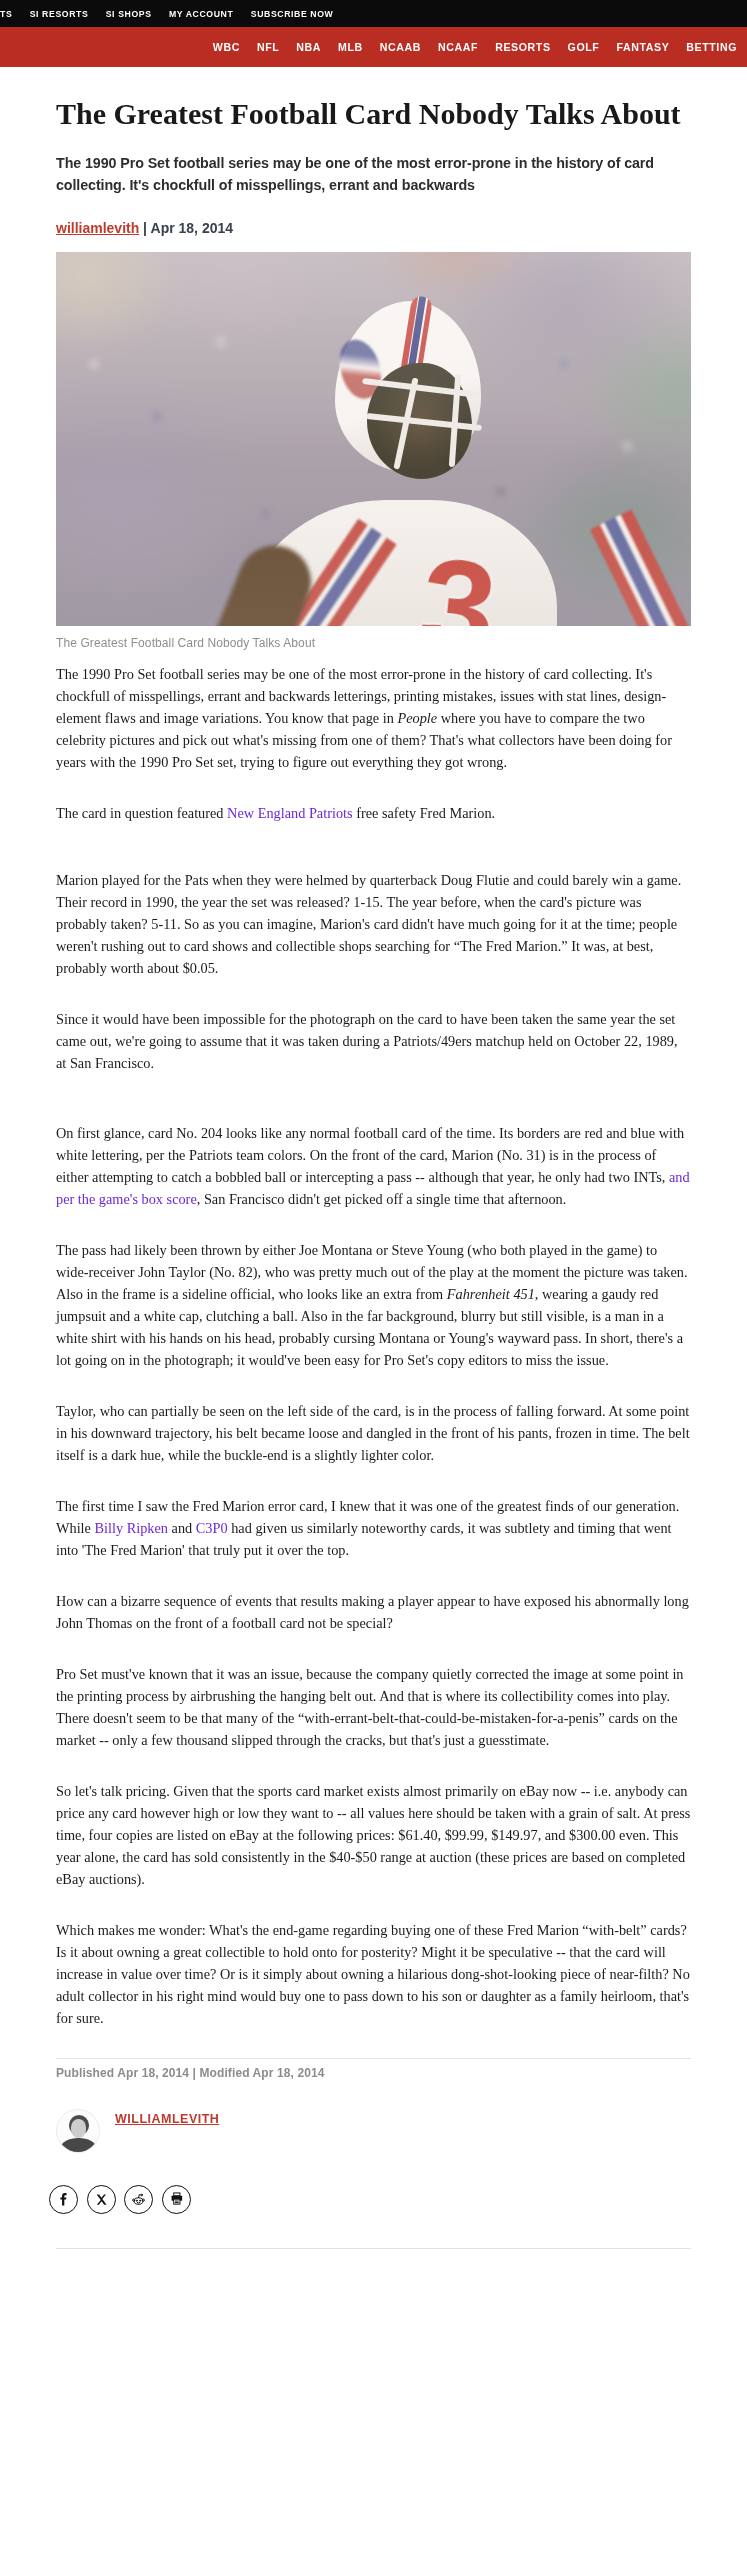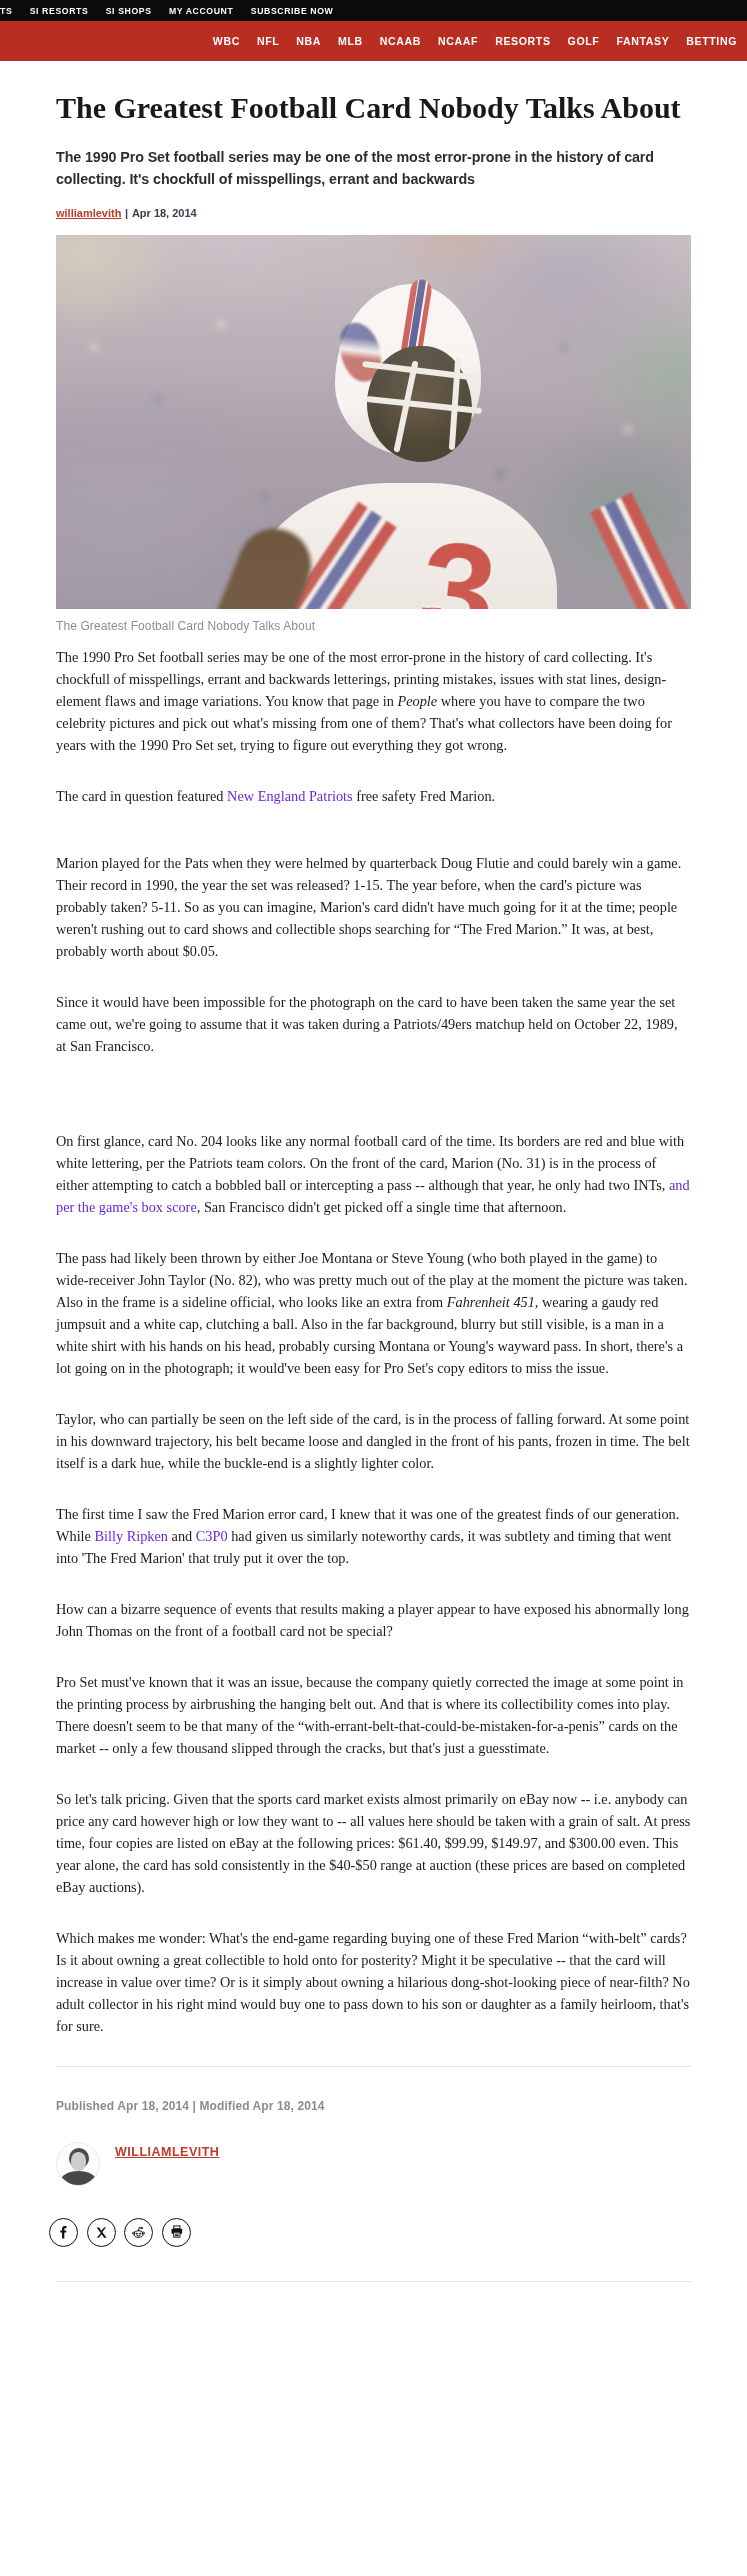--- a/index.html
+++ b/index.html
@@ -1,33 +1,33 @@
 <!DOCTYPE html>
 <html style="font-size:10px"><head>
 <meta charset="utf-8">
 <style>
   * { margin:0; padding:0; box-sizing:border-box; }
   html,body { background:#ffffff; }
   body { width:747px; font-family:"Liberation Sans", sans-serif; }
   .page { width:747px; min-height:2576px; background:#fff; overflow:hidden; }
 
   
-  .topbar { height:21px; background:#0b0b0b; display:flex; align-items:center; gap:17.4px; padding-left:0; }
+  .topbar { height:27px; background:#0b0b0b; display:flex; align-items:center; gap:17.4px; padding-left:0; }
   .topbar .tb-item { color:#fff; font-size:8.7px; font-weight:bold; letter-spacing:0.6px; text-transform:uppercase; cursor:pointer; white-space:nowrap; }
 
   
   .mainnav { height:40px; background:#b92d23; display:flex; align-items:center; justify-content:flex-end; gap:17px; padding-right:10px; }
   .mainnav .mn-item { color:#fff; font-size:10.6px; font-weight:bold; letter-spacing:0.6px; cursor:pointer; white-space:nowrap; }
 
   
   .col { width:635px; margin:0 auto 0 56px; }
 
   .title { margin-top:27px; font-family:"Liberation Serif", serif; font-weight:bold; font-size:30px; line-height:39px; color:#191919; max-width:635px; }
   .subtitle { margin-top:18.7px; font-size:14.3px; line-height:22.4px; color:#2e2e32; font-weight:bold; max-width:629px; letter-spacing:-0.1px; }
-  .byline { margin-top:16px; font-size:11px; font-weight:bold; color:#39414f; }
+  .byline { margin-top:23px; font-size:14px; font-weight:bold; color:#39414f; }
   .byline a { color:#bf3a2b; text-decoration:underline; }
   .byline .sep { margin:0 3.7px; color:#39414f; }
 
   
   .hero { position:relative; margin-top:16px; width:635px; height:374px; overflow:hidden; background:#a99ba3; }
   .hero .bg { position:absolute; inset:-25px; filter:blur(10px) saturate(.9);
     background:
       radial-gradient(143px 112px at 8% 12%, #c8b7a2 0%, rgba(200,183,162,0) 70%),
       radial-gradient(162px 125px at 30% 8%, #b6a6b0 0%, rgba(182,166,176,0) 70%),
       radial-gradient(125px 87px at 62% 4%, #bb8e85 0%, rgba(187,142,133,0) 70%),
@@ -69,27 +69,27 @@
   .hero .num { position:absolute; left:365px; top:279px; font-family:"Liberation Sans",sans-serif; font-weight:bold; font-size:134px; color:#c33c30; transform:rotate(6deg); filter:blur(0.6px);
     text-shadow:-2.5px 0 0 #eeeae6, 2.5px 0 0 #eeeae6, 0 -2.5px 0 #eeeae6, 0 2.5px 0 #eeeae6; }
   .hero .haze { position:absolute; inset:0; background:linear-gradient(180deg, rgba(255,255,255,.30), rgba(255,255,255,.10) 55%, rgba(255,255,255,.16)); }
 
   .caption { margin-top:10px; font-size:12px; color:#8e8e8e; letter-spacing:0.1px; }
 
   
   .body-text { margin-top:13.7px; font-family:"Liberation Serif", serif; font-size:14.3px; line-height:22px; color:#1b1b1b; }
   .body-text p { margin:0 0 29px 0; max-width:635px; }
   .body-text p.gap-embed { margin-bottom:45px; }
-  .body-text p.gap-big { margin-bottom:73px; }
+  .body-text p.gap-big { margin-bottom:48px; }
   .body-text a { color:#6d28d9; text-decoration:none; cursor:pointer; }
   .body-text em { }
 
   
   .divider { width:635px; height:0.6px; background:#e2e2e2; margin:8.7px 0 0 56px; }
-  .published { margin:32px 0 0 56px; font-size:12px; font-weight:bold; color:#8c8c8c; letter-spacing:0.1px; }
+  .published { margin:7px 0 0 56px; font-size:12px; font-weight:bold; color:#8c8c8c; letter-spacing:0.1px; }
   .author-row { margin:29px 0 0 56px; display:flex; align-items:flex-start; gap:15px; }
   .avatar { width:44px; height:44px; border-radius:50%; background:#fcfcfc; border:0.6px solid #ececec; position:relative; overflow:hidden; flex:0 0 auto; }
   .avatar .hair { position:absolute; top:5.6px; left:12px; width:20px; height:20px; background:#4c4c4c; border-radius:50% 50% 46% 46%; }
   .avatar .face { position:absolute; top:9.3px; left:14.3px; width:15px; height:18.7px; background:#cdcdcd; border-radius:46%; }
   .avatar .shoulders { position:absolute; bottom:-5px; left:4.4px; width:35px; height:18.7px; background:#474747; border-radius:50% 50% 0 0; }
   .author-name { margin-top:3.7px; font-size:12.5px; font-weight:bold; letter-spacing:0.5px; color:#bf3a2b; text-decoration:underline; text-transform:uppercase; }
 
   .social-row { margin:32px 0 0 49px; display:flex; gap:8.7px; }
   .social { width:29px; height:29px; border:1.6px solid #111; border-radius:50%; display:flex; align-items:center; justify-content:center; cursor:pointer; background:#fff; }
   .social svg { display:block; }

